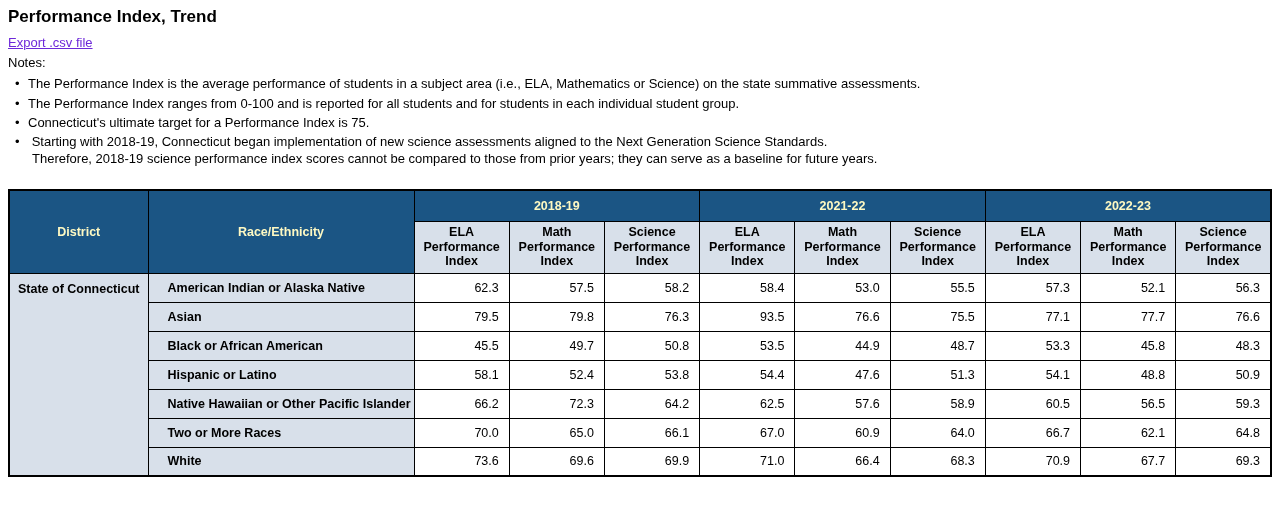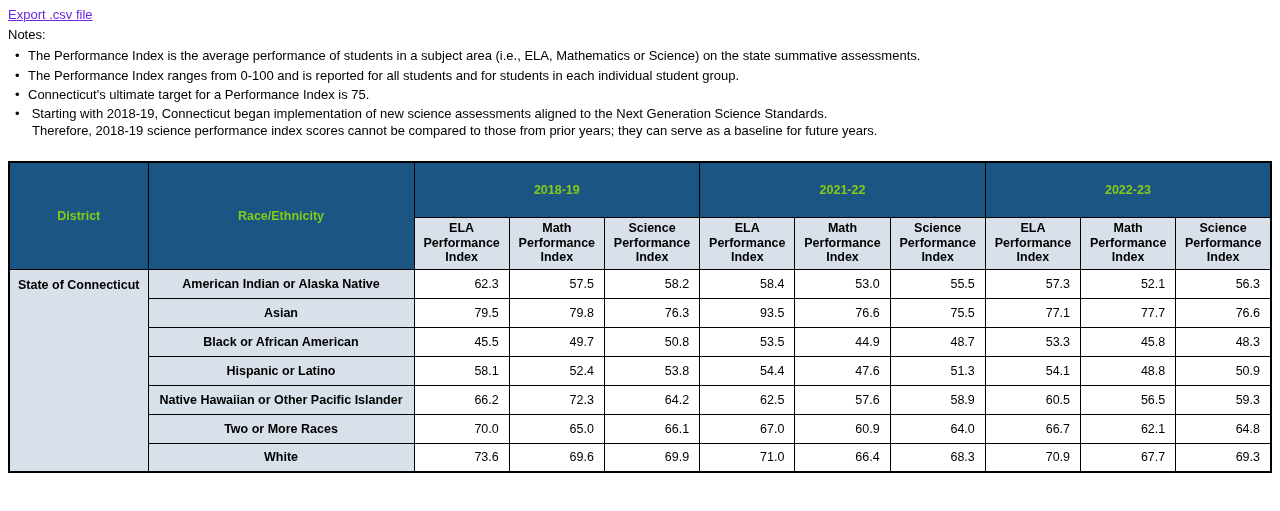--- a/index.html
+++ b/index.html
@@ -23,41 +23,42 @@
   .note-continuation { margin-left: 17px; margin-top: 1px; }
 
   
   table.perf { border-collapse: collapse; table-layout: fixed; width: 1264px;
     margin-top: 21px; font-size: 12.5px; }
   table.perf, table.perf th, table.perf td { border: 1px solid #000; }
   table.perf { border-width: 2px; }
   col.c-district { width: 139px; }
   col.c-race { width: 266px; }
 
-  tr.years-row th { background: #1B5584; color: #84cc16; font-weight: bold;
-    height: 26px; text-align: center; padding: 20px; margin-top: 44px; }
+  tr.years-row th { background: #1B5584; color: #fef9c3; font-weight: bold;
+    height: 26px; text-align: center; padding: 8px; margin-top: 44px; }
   th.corner { background: #1B5584; color: #fff; font-weight: bold;
     text-align: center; vertical-align: middle; }
   tr.subs-row th { background: #D8E0EA; color: #000; font-weight: bold;
     height: 52px; vertical-align: middle;
     padding: 3px 4px; line-height: 1.18; }
 
   tbody td { height: 29px; }
   td.district-cell { background: #D8E0EA; font-weight: bold; text-align: center;
     vertical-align: top; padding-top: 8px; }
-  td.race-cell { background: #D8E0EA; font-weight: bold; text-align: center;
-    padding-left: 1px; white-space: nowrap; }
+  td.race-cell { background: #D8E0EA; font-weight: bold; text-align: left;
+    padding-left: 19px; white-space: nowrap; }
   td.score-cell { background: #fff; text-align: right; padding-right: 10px;
     font-weight: normal; }
 </style>
 </head>
 <body>
 
 <div class="page">
 
+  <div class="title">Performance Index, Trend</div>
   <a class="export-link" href="#">Export .csv file</a>
 
   <div class="notes">
     <div class="notes-label">Notes:</div>
     <ul class="notes-list">
       <li><span>The Performance Index is the average performance of students in a subject area (i.e., ELA, Mathematics or Science) on the state summative assessments.</span></li>
       <li><span>The Performance Index ranges from 0-100 and is reported for all students and for students in each individual student group.</span></li>
       <li><span>Connecticut's ultimate target for a Performance Index is 75.</span></li>
       <li>
         <span>Starting with 2018-19, Connecticut began implementation of new science assessments aligned to the Next Generation Science Standards.</span>

